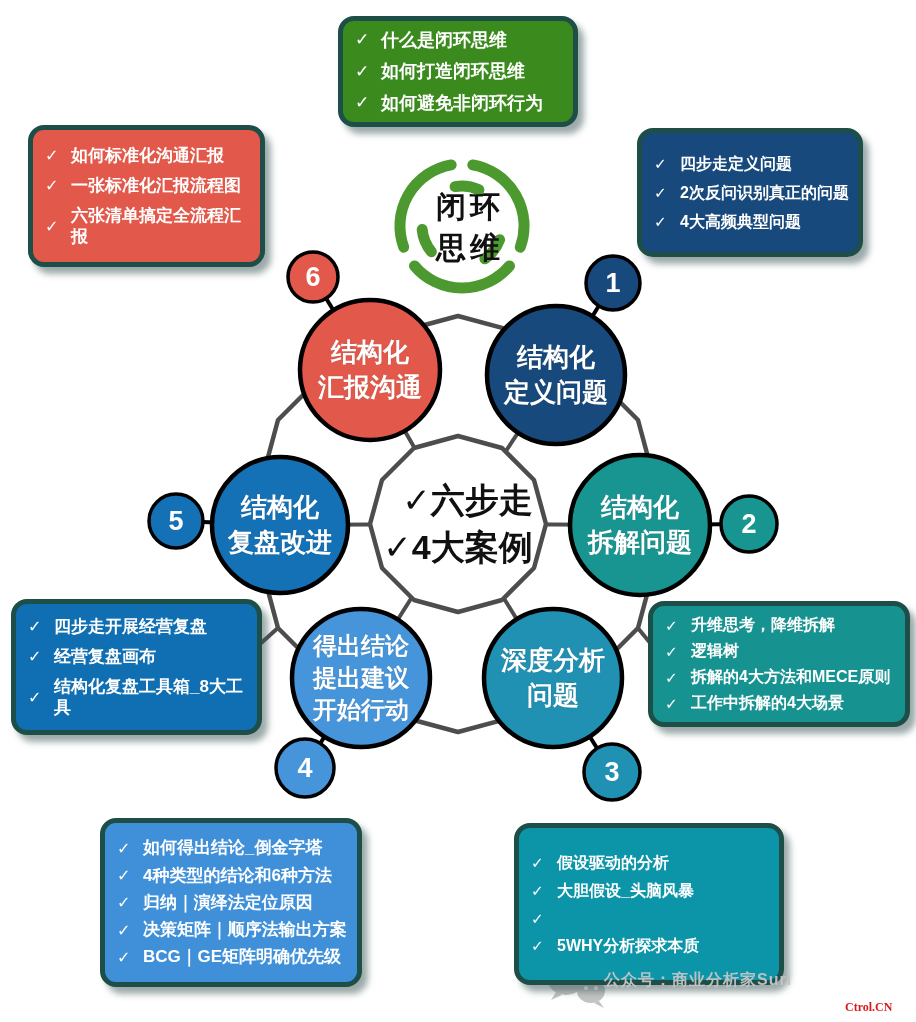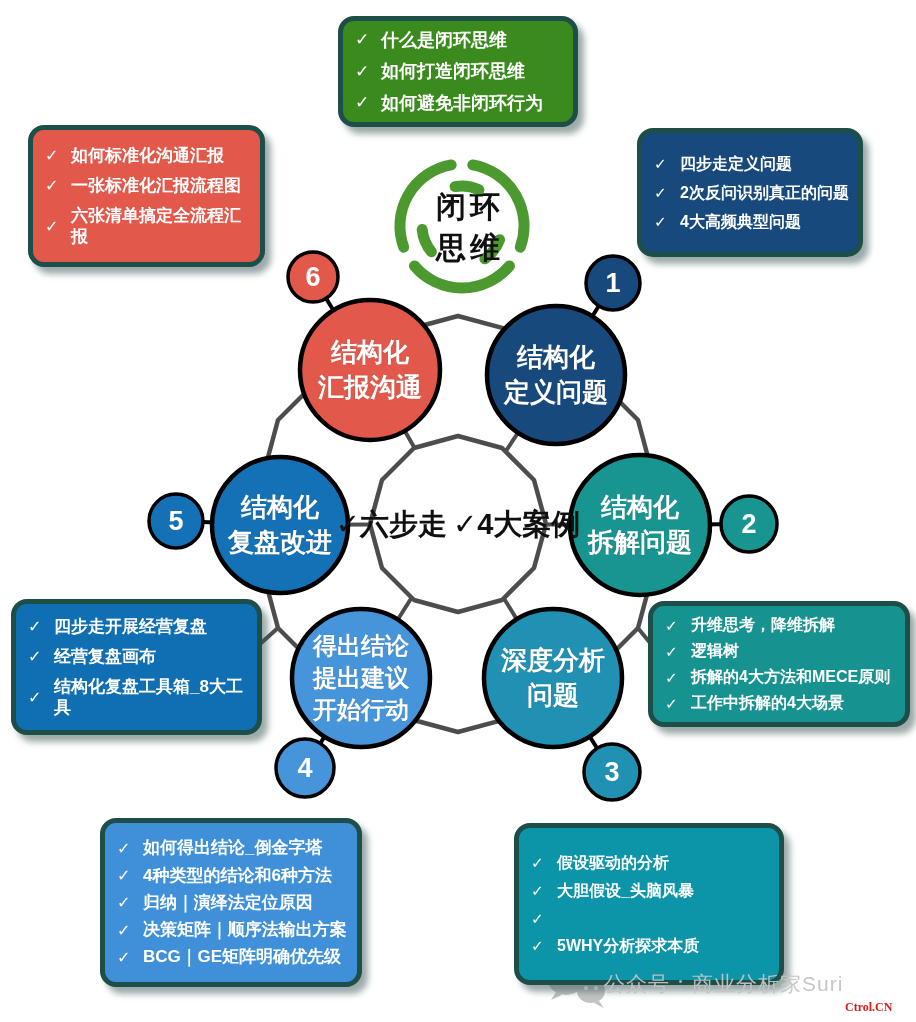--- a/index.html
+++ b/index.html
@@ -11,27 +11,27 @@
        display:flex;flex-direction:column;justify-content:center;gap:9px;padding:8px 8px 8px 12px;}
   .row{display:flex;align-items:center;line-height:1.25;}
   .chk{flex:0 0 26px;width:26px;font-size:.95em;}
   .f18 .row{font-size:18px;}
   .f17 .row{font-size:17px;}
   .f16 .row{font-size:16px;}
   .clabel{position:absolute;transform:translate(-50%,-50%);color:#fff;font-weight:bold;
           text-align:center;white-space:pre-line;line-height:1.34;text-shadow:0 0 1px rgba(0,0,0,.25);}
   .nlabel{position:absolute;transform:translate(-50%,-50%);color:#fff;font-weight:bold;font-size:27px;}
   #center-label{position:absolute;left:458px;top:524px;transform:translate(-50%,-50%);
-          display:flex;flex-direction:row;align-items:flex-end;gap:6px;
-          color:#101010;font-weight:bold;font-size:29px;line-height:1.2;}
+          display:flex;flex-direction:column;align-items:flex-end;gap:6px;
+          color:#101010;font-weight:bold;font-size:34px;line-height:1.2;}
   #logo-label{position:absolute;left:462px;top:227px;transform:translate(-50%,-50%);
           color:#101010;font-weight:bold;font-size:30px;letter-spacing:4px;
           text-align:center;white-space:pre-line;line-height:1.35;margin-left:8px;}
-  #watermark{position:absolute;left:604px;top:970px;font-size:21px;color:rgba(196,196,196,.95);
-          letter-spacing:1px;z-index:5;}
+  #watermark{position:absolute;left:604px;top:970px;font-size:16px;color:rgba(196,196,196,.95);
+          letter-spacing:1px;z-index:5;font-weight:bold;}
   #brand{position:absolute;left:845px;top:1000px;font-family:"Liberation Serif","DejaVu Serif",serif;
           font-weight:bold;font-size:12px;color:#DD1A1A;z-index:5;}
 </style>
 </head>
 <body>
 
 <div id="canvas">
 
   <svg id="art" width="916" height="1022" viewBox="0 0 916 1022">
 

